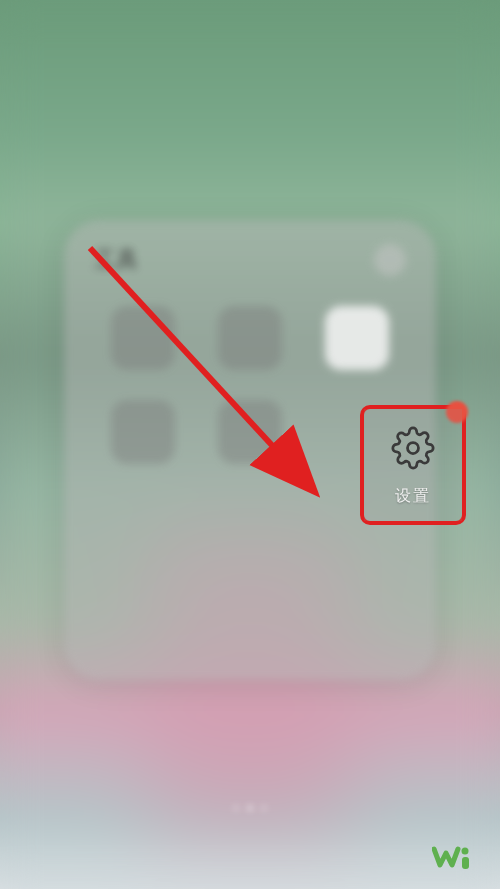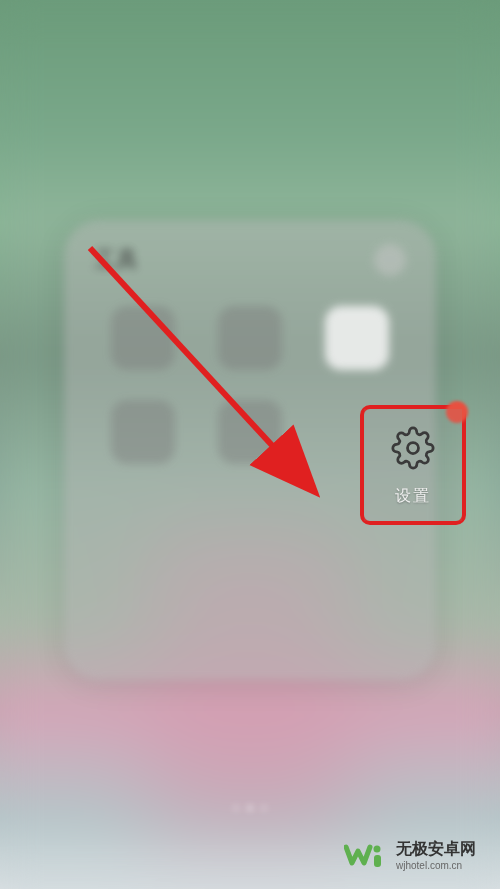--- a/index.html
+++ b/index.html
@@ -342,17 +342,13 @@
 </div>
 
 <div class="watermark">
   <div class="watermark-logo">
     <svg width="44" height="28" viewBox="0 0 44 28">
       <path d="M 2 6 L 8 22 L 14 10 L 20 22 L 26 6" stroke="#5fb04f" stroke-width="5" fill="none" stroke-linecap="round" stroke-linejoin="round"></path>
       <circle cx="33" cy="8" r="3.5" fill="#5fb04f"></circle>
       <rect x="30" y="14" width="7" height="12" rx="3" fill="#5fb04f"></rect>
     </svg>
   </div>
-  <div class="watermark-text">
-    <div class="watermark-title">无极安卓网</div>
-    <div class="watermark-url">wjhotel.com.cn</div>
-  </div>
 </div>
 
 </body></html>

